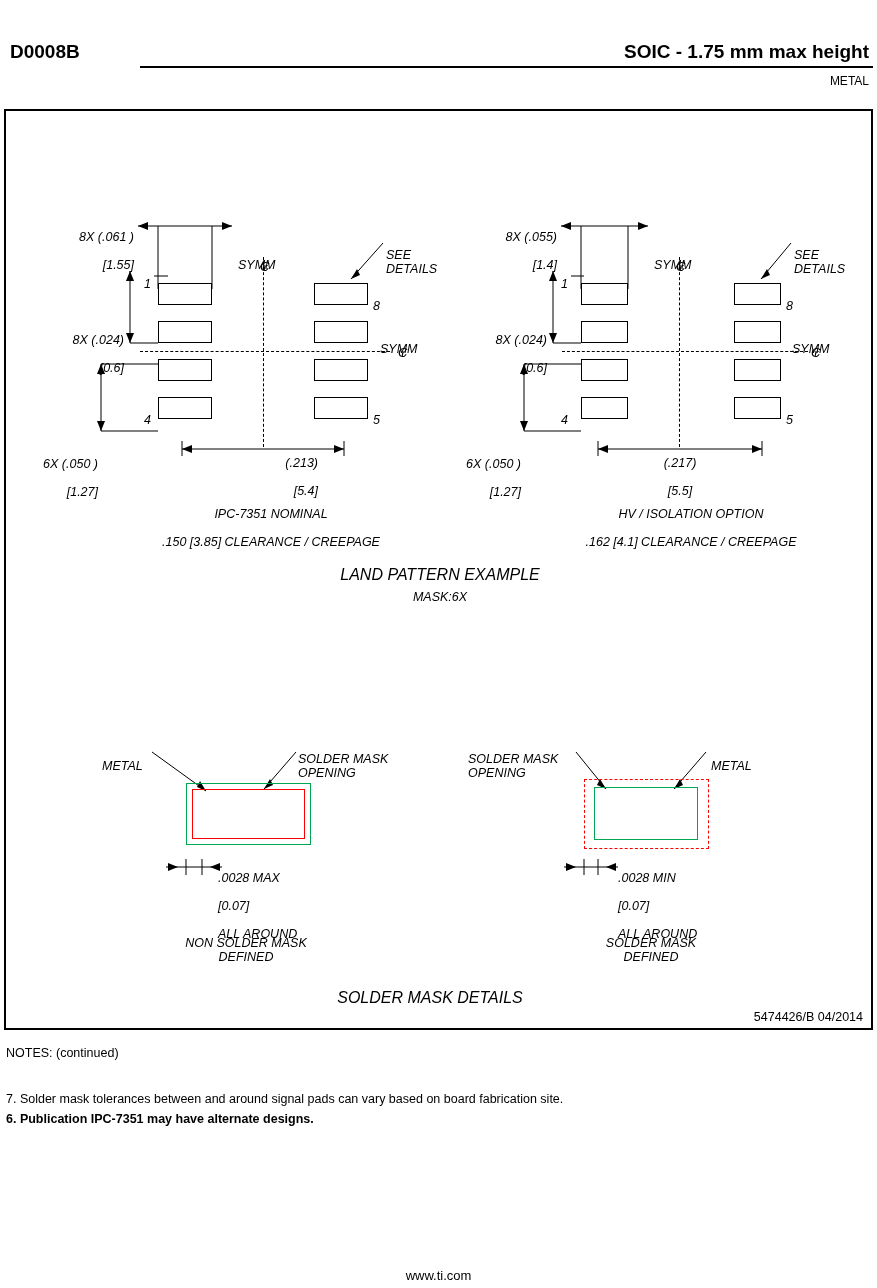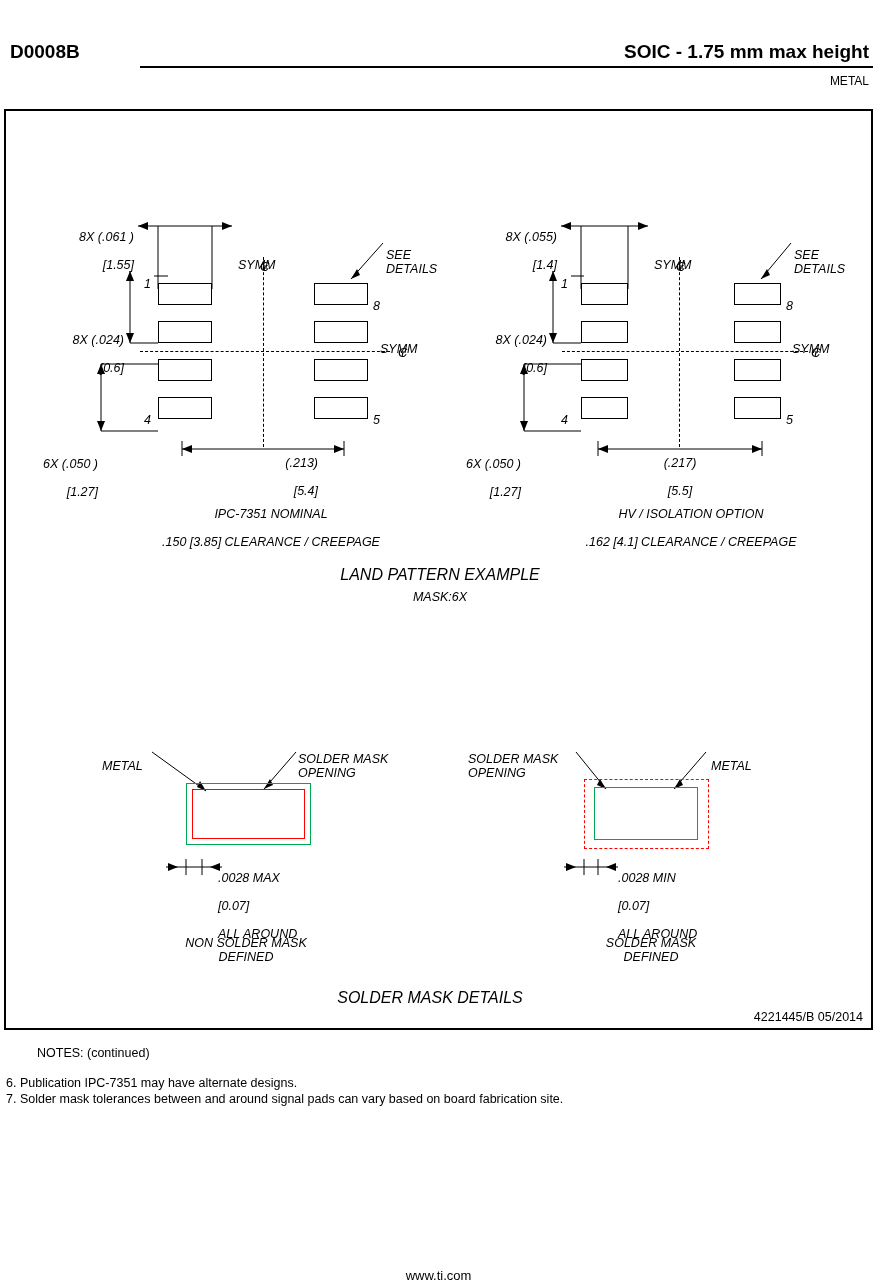--- a/index.html
+++ b/index.html
@@ -119,28 +119,27 @@
     position: absolute;
     border: 1.6px dashed #ff0000;
     box-sizing: border-box;
   }
   
   .notes-title {
     position: absolute;
     left: 6px;
     top: 1046px;
     font-size: 12.5px;
-    margin-left: 31px;
   }
   .note-line {
     position: absolute;
     left: 6px;
     font-size: 12.5px;
   }
-  .note1 { top: 1076px; }
+  .note1 { top: 1112px; font-weight: bold; }
   .note2 { top: 1092px; }
   .site {
     position: absolute;
     width: 100%;
     text-align: center;
     top: 1268px;
     font-size: 13px;
   }
 </style>
 </head>
@@ -407,21 +406,21 @@
     </div>
     <div class="lbl c" style="left: 545px; top: 811px; width: 200px; white-space: pre-line;">
       <span>SOLDER MASK
 DEFINED</span>
     </div>
 
     <div class="lbl c" style="left: 259px; top: 866px; width: 330px; font-size: 16px; white-space: pre-line;">
       <span>SOLDER MASK DETAILS</span>
     </div>
 
-    <div class="footer-code">4221445/B   05/2014</div>
+    <div class="footer-code">5474426/B   04/2014</div>
   </div>
 
   <div class="notes-title">NOTES: (continued)</div>
   <div class="note-line note1">6. Publication IPC-7351 may have alternate designs.</div>
   <div class="note-line note2">7. Solder mask tolerances between and around signal pads can vary based on board fabrication site.</div>
 
   <div class="site">www.ti.com</div>
 </div>
 
 </body></html>

